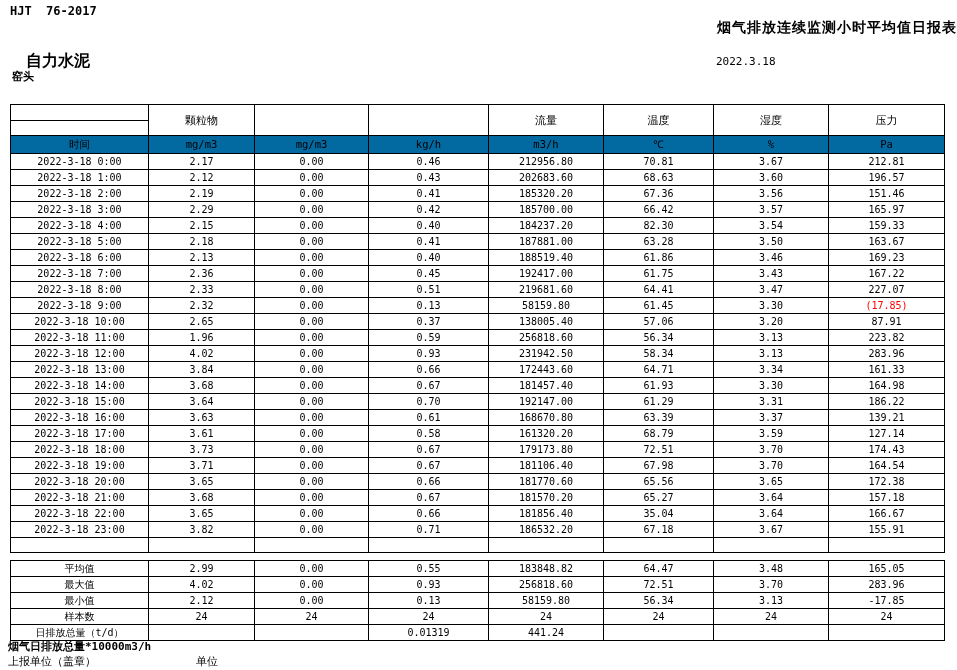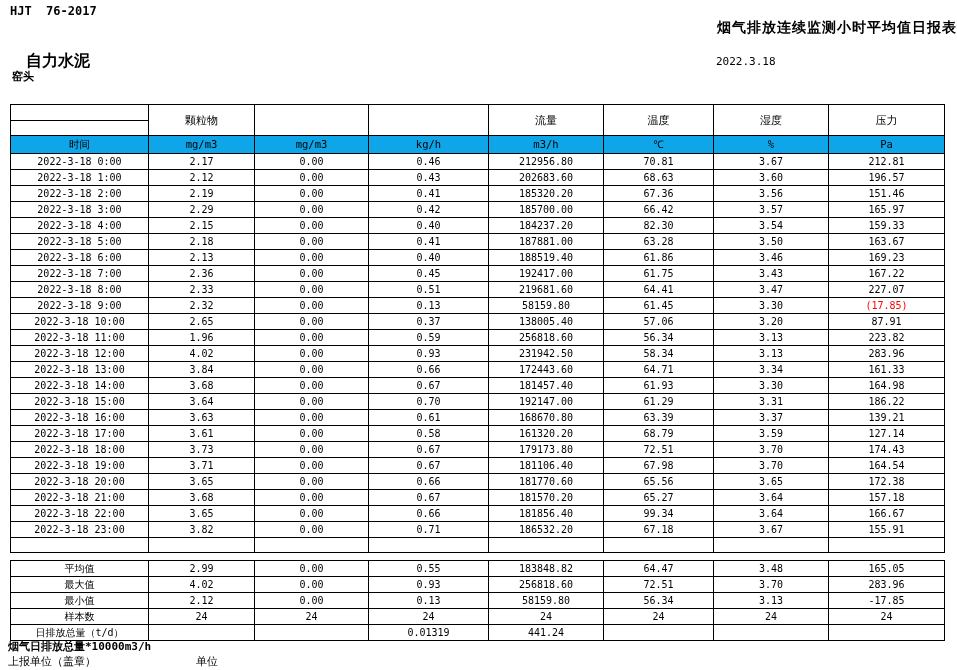--- a/index.html
+++ b/index.html
@@ -28,21 +28,21 @@
     border:1px solid #000;text-align:center;padding:0 2px;
     font-size:10px;line-height:15px;height:15px;overflow:hidden;white-space:nowrap;
     font-family:"DejaVu Sans Mono","Liberation Mono",monospace;
   }
   tr.group-row-a td{height:15px;}
   tr.group-row-b td{height:14px;}
   tr.group-row-a td, tr.group-row-b td{
     font-family:"Liberation Sans",sans-serif;font-size:11px;
   }
   tr.unit-row td{
-    background:#0ea5e9;height:17px;line-height:17px;font-size:10.5px;
+    background:#0369a1;height:17px;line-height:17px;font-size:10.5px;
   }
   tbody.data-rows td{height:15px;}
   tr.blank-row td{height:14px;}
   tbody.gap tr td{
     border:none;height:7px;line-height:7px;font-size:1px;
   }
   tbody.summary td{height:15px;margin-left:8px;}
   td.neg{color:#ff0000;}
   td.row-label{font-family:"Liberation Sans",sans-serif;font-size:11px;}
 
@@ -319,21 +319,21 @@
         <td>65.27</td>
         <td>3.64</td>
         <td>157.18</td>
       </tr>
       <tr>
         <td>2022-3-18 22:00</td>
         <td>3.65</td>
         <td>0.00</td>
         <td>0.66</td>
         <td>181856.40</td>
-        <td>99.34</td>
+        <td>35.04</td>
         <td>3.64</td>
         <td>166.67</td>
       </tr>
       <tr>
         <td>2022-3-18 23:00</td>
         <td>3.82</td>
         <td>0.00</td>
         <td>0.71</td>
         <td>186532.20</td>
         <td>67.18</td>

